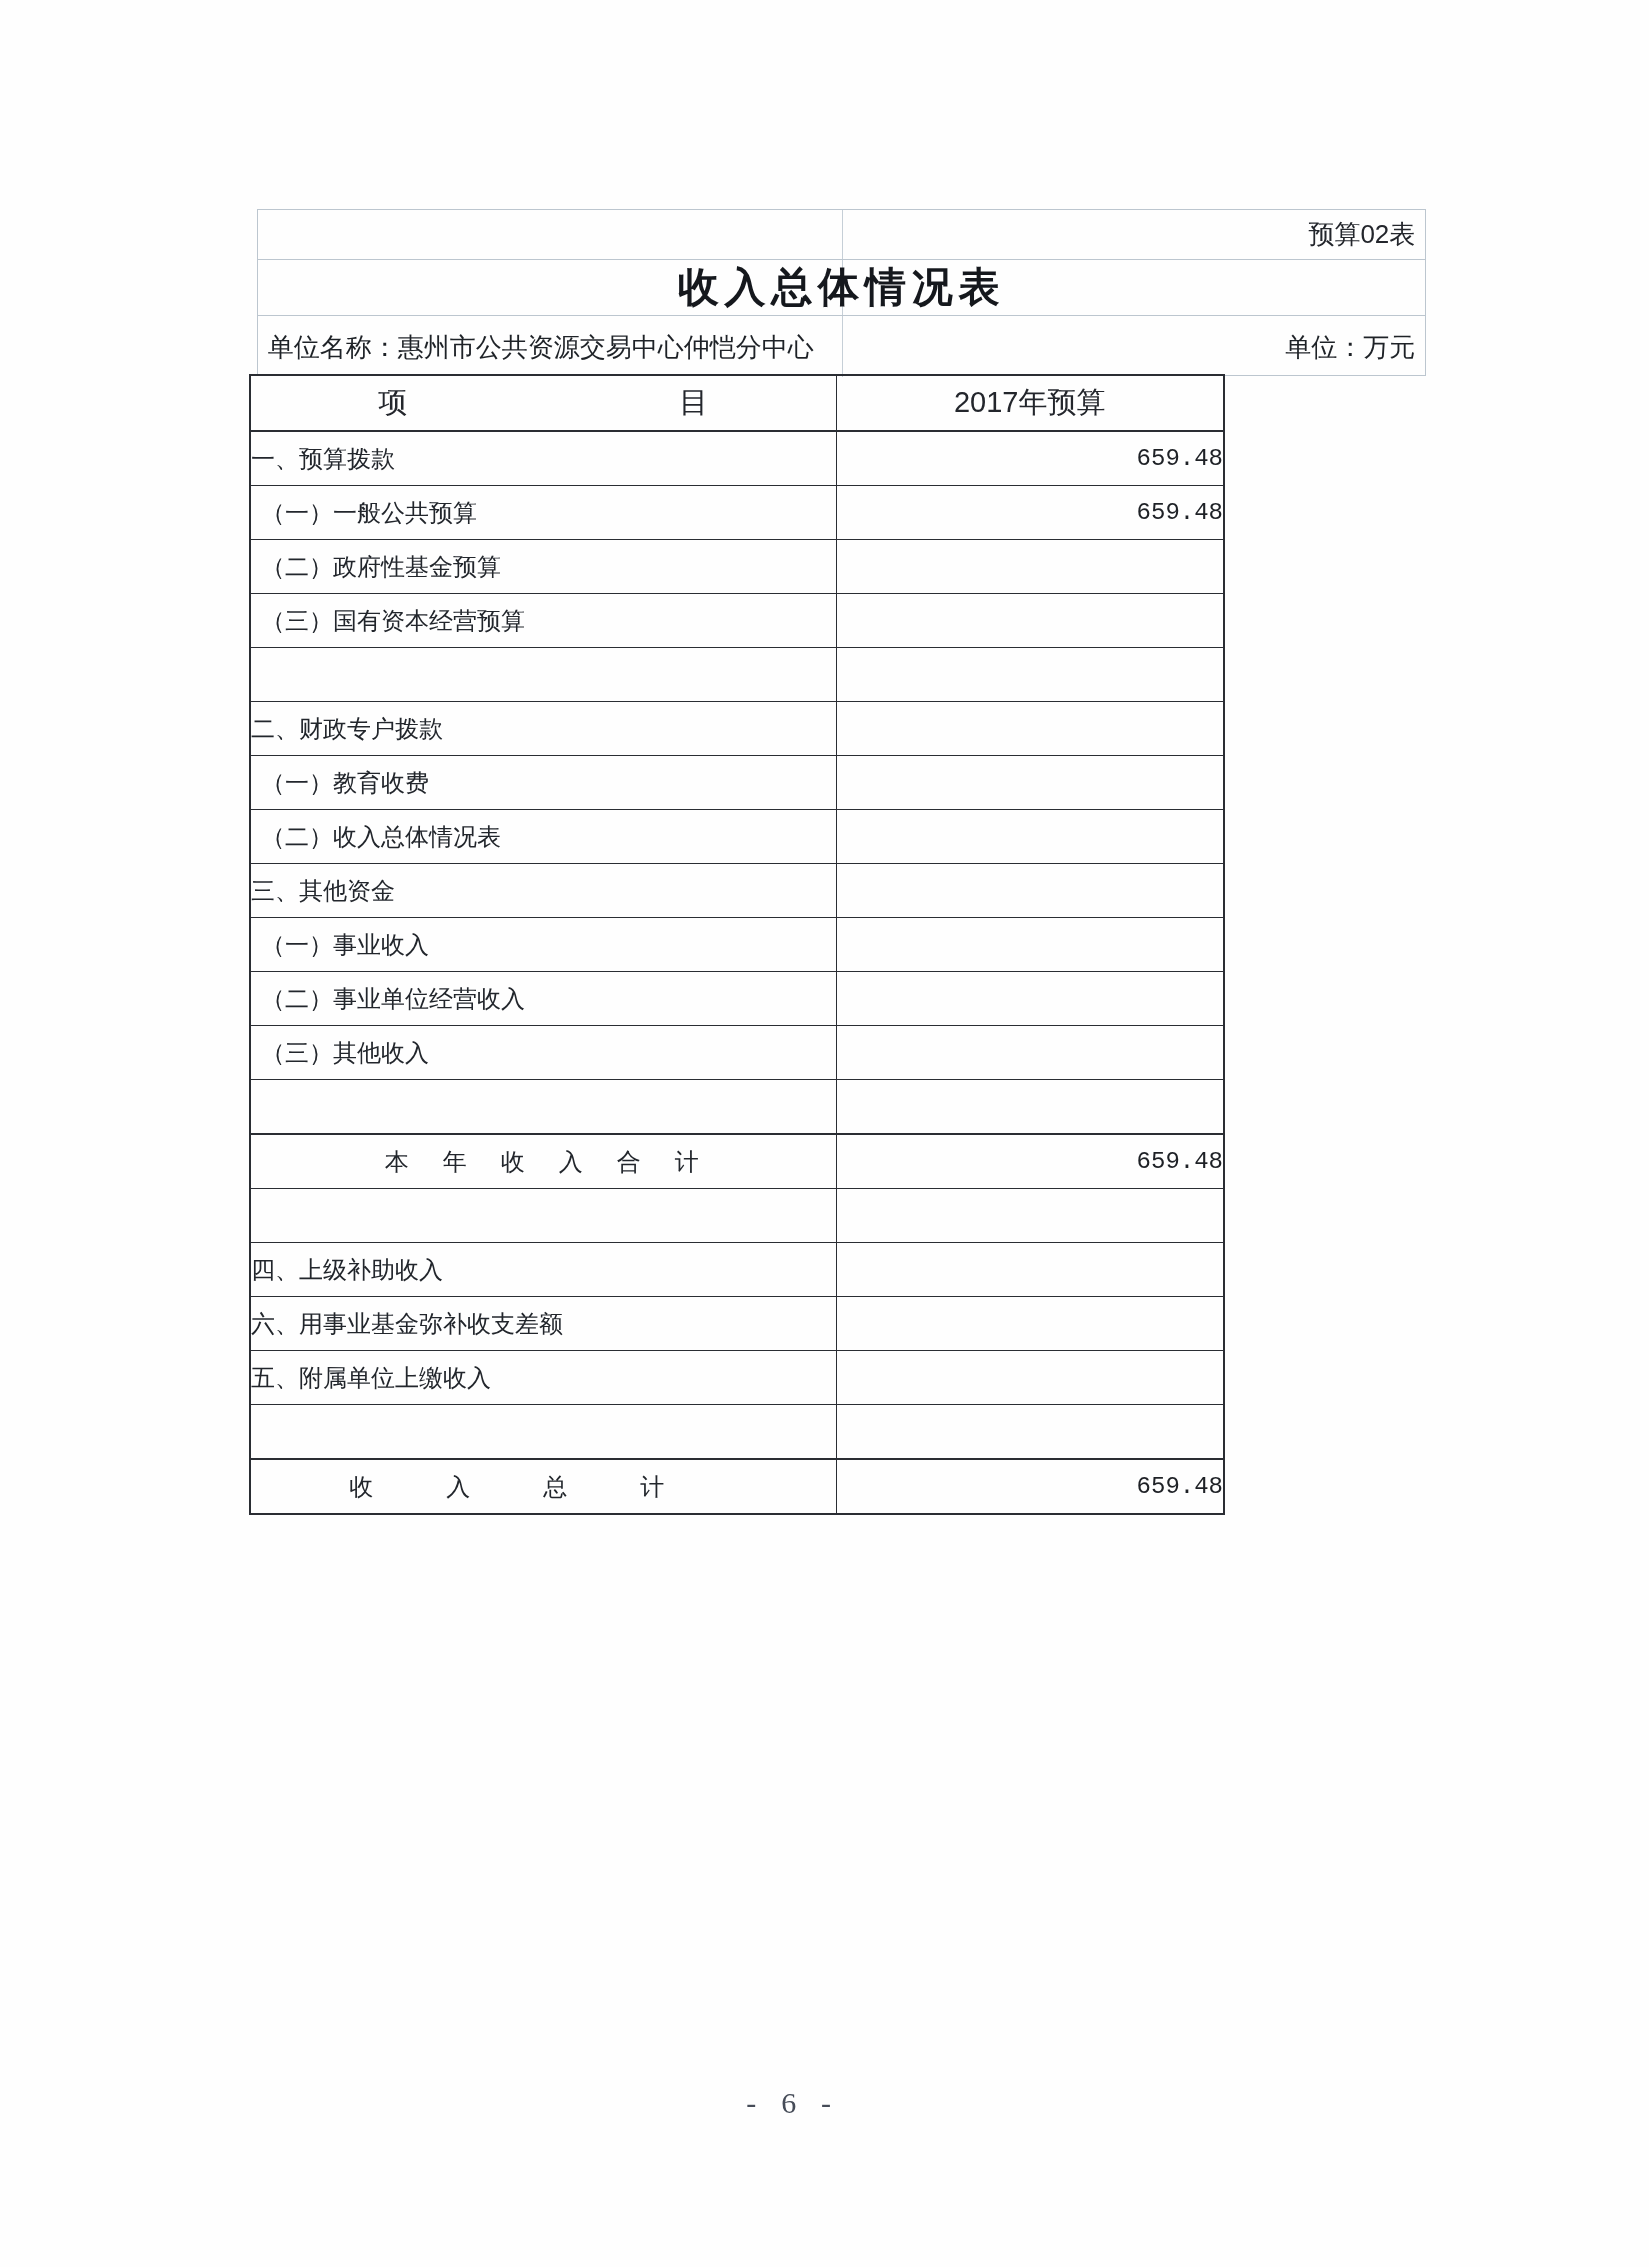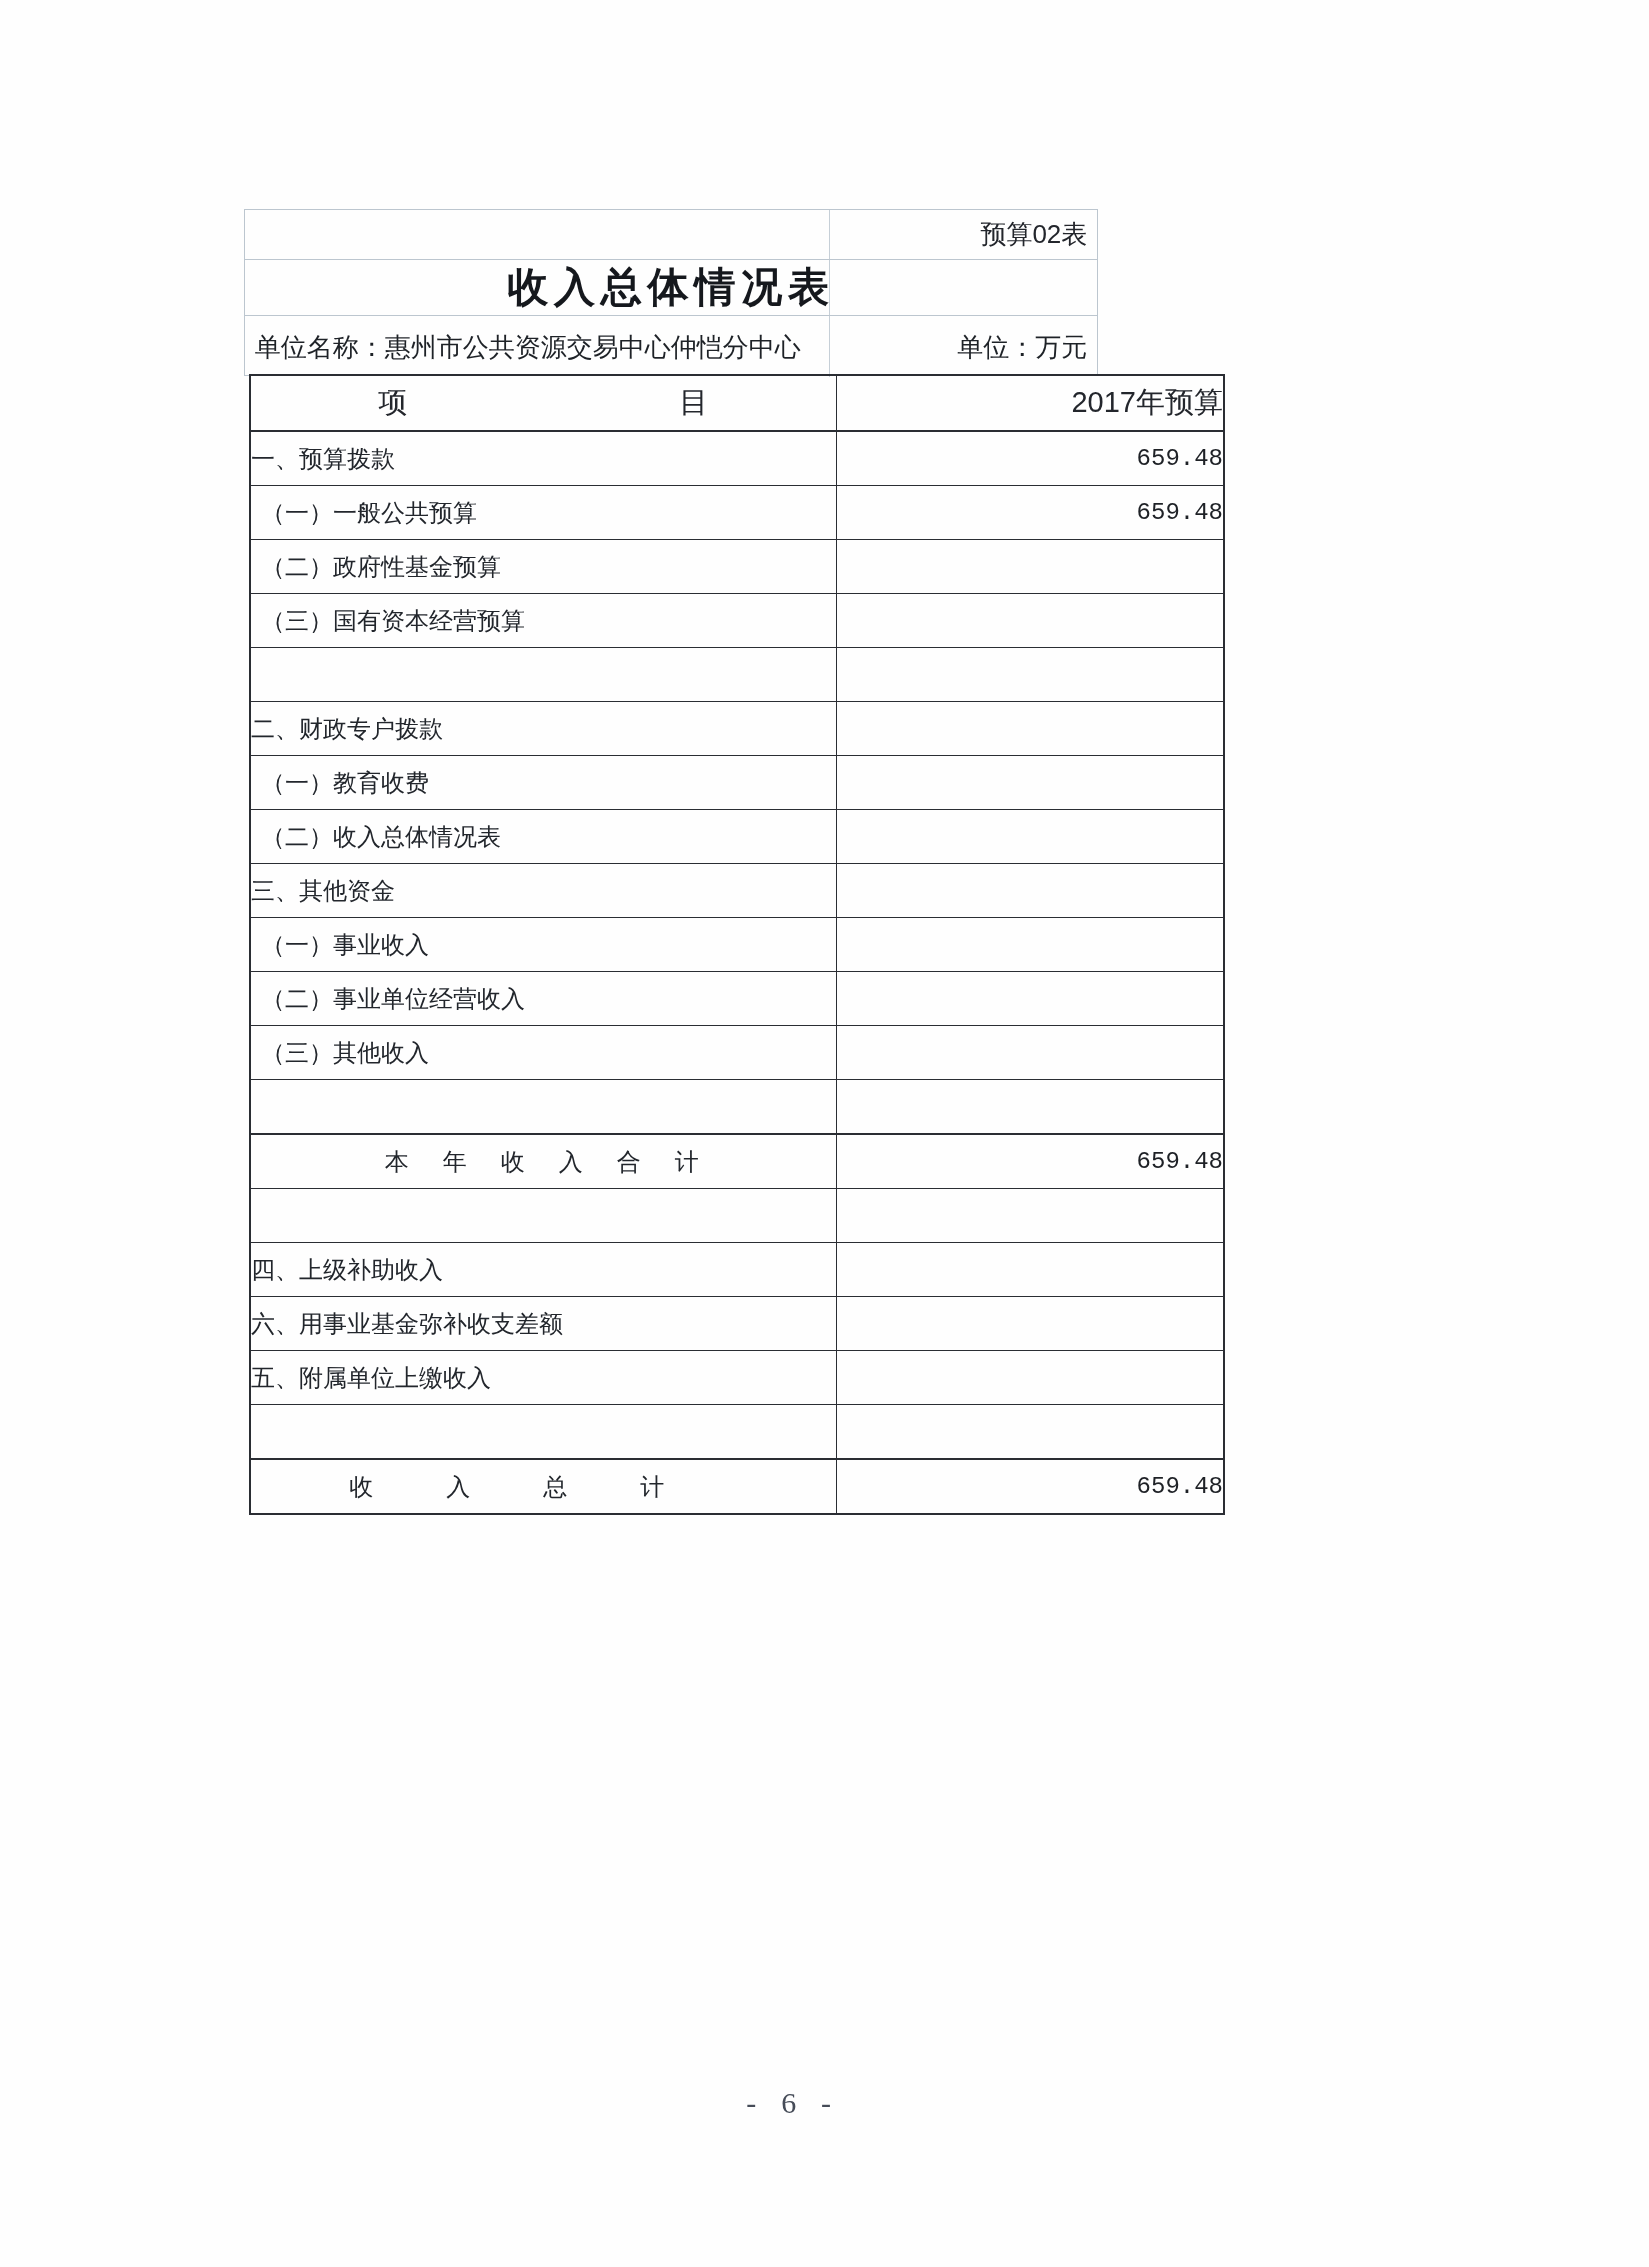--- a/index.html
+++ b/index.html
@@ -13,23 +13,23 @@
     position: relative;
     width: 1650px;
     height: 2268px;
     background: #fefefe;
     overflow: hidden;
   }
 
   
   .top-block {
     position: absolute;
-    left: 244px;
+    left: 257px;
     top: 209px;
-    width: 854px;
+    width: 1169px;
     height: 167px;
     box-sizing: border-box;
     border: 1px solid #bcc6cf;
   }
   .top-vline {
     position: absolute;
     left: 584px;
     top: 0;
     width: 1px;
     height: 167px;
@@ -100,21 +100,21 @@
     font-weight: normal;
     font-size: 29px;
     color: #23262c;
   }
   .hdr-item-spread {
     display: flex;
     justify-content: space-between;
     width: 330px;
     margin: 0 auto;
   }
-  .hdr-budget { text-align: right; }
+  .hdr-budget { text-align: center; }
 
   table.main tbody td { height: 53px; font-size: 24px; }
   td.label-cell { text-align: left; padding-left: 4.9px; }
   td.label-cell.lvl2 { padding-left: 10px; }
   td.label-cell.spread-mid {
     text-align: center;
     letter-spacing: 34px;
     padding-left: 31px;
   }
   td.label-cell.spread-wide {

